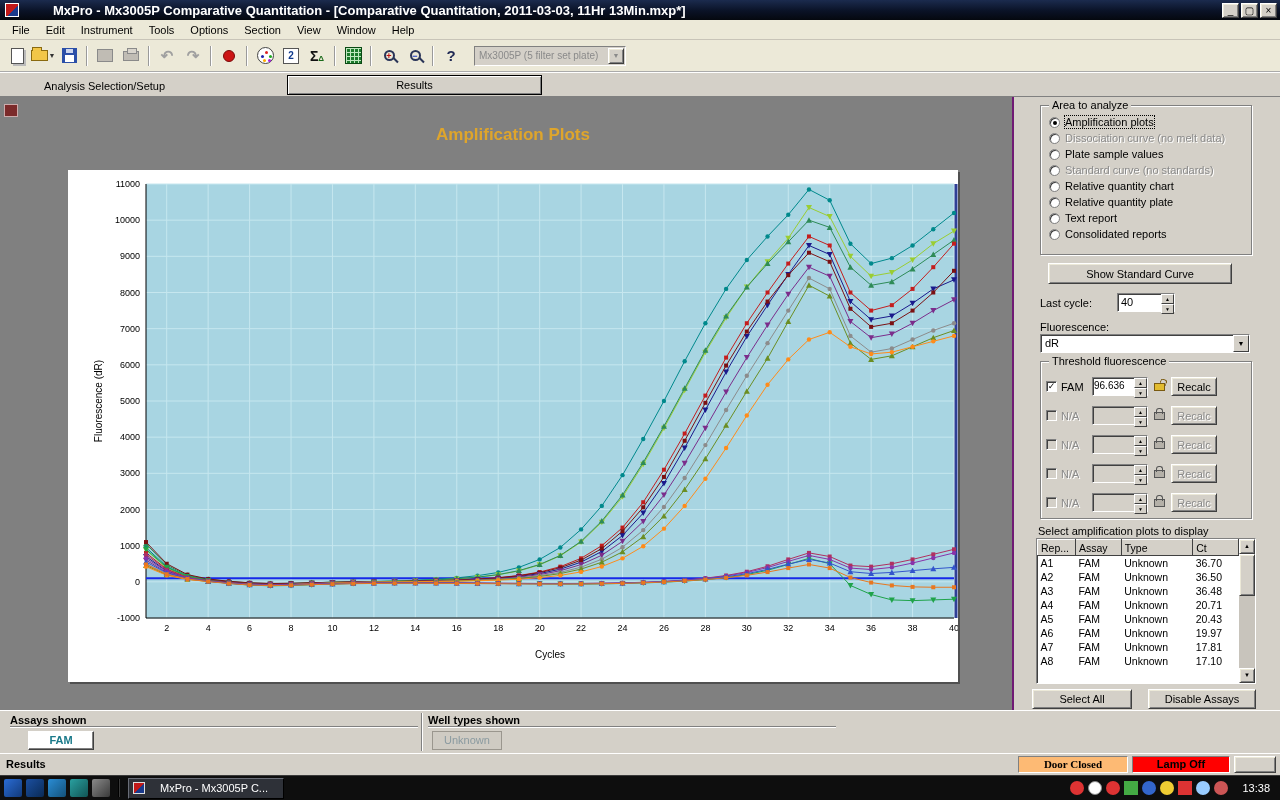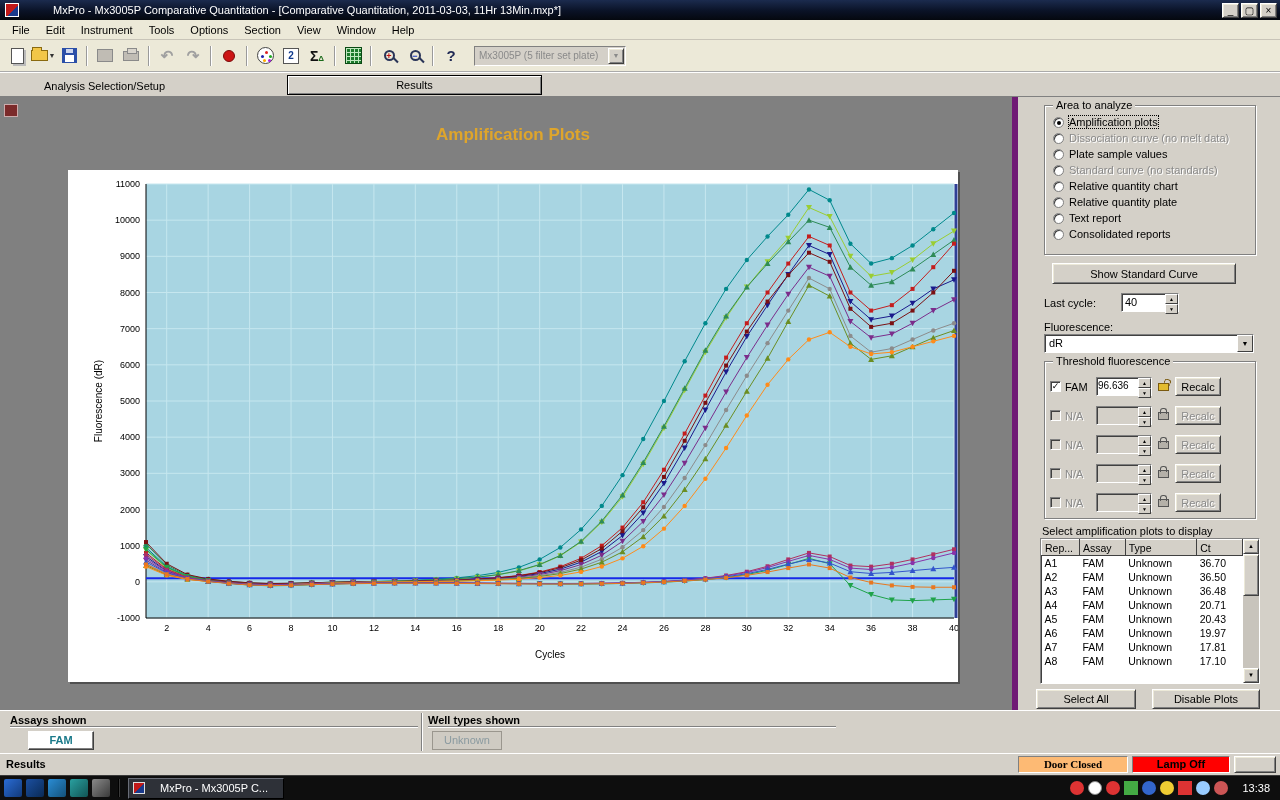--- a/index.html
+++ b/index.html
@@ -11,21 +11,21 @@
   
   .raised { background:#d4d0c8; border:1px solid; border-color:#fff #404040 #404040 #fff; box-shadow:inset 1px 1px 0 #ece9d8, inset -1px -1px 0 #808080; }
   .groovebox { border:1px solid #808080; box-shadow:1px 1px 0 #fff, inset 1px 1px 0 #fff; }
   .btn { display:flex; align-items:center; justify-content:center; cursor:default; font-size:11px; }
   .btn.disabled, .disabled-text { color:#8a8a8a; text-shadow:1px 1px 0 #fff; }
   
   #titlebar { position:absolute; left:0; top:0; width:1280px; height:20px;
     background:linear-gradient(180deg,#1b2b4e 0%,#0a1226 55%,#05080f 100%);
     display:flex; align-items:center; color:#fff; padding:0 3px; }
   #app-icon { width:14px; height:14px; margin:0 4px 0 2px; background:linear-gradient(135deg,#c01818 55%,#1a3a8c 55%); border:1px solid #fff; }
-  #titlebar .title-text { font-weight:normal; font-size:11px; white-space:nowrap; overflow:hidden;padding-left:30px; }
+  #titlebar .title-text { font-weight:bold; font-size:13px; white-space:nowrap; overflow:hidden;padding-left:30px; }
   .win-btns { margin-left:auto; display:flex; gap:2px; }
   .win-btn { width:17px; height:15px; font-size:10px; line-height:13px; text-align:center; color:#000; }
   
   #menubar { position:absolute; left:0; top:20px; width:1280px; height:20px; background:#ece9d8; border-bottom:1px solid #c8c4b8; display:flex; align-items:center; padding-left:4px; }
   .menu-item { padding:2px 8px; }
   
   #toolbar { position:absolute; left:0; top:40px; width:1280px; height:32px; background:#ece9d8; border-bottom:1px solid #aaa; display:flex; align-items:center; padding-left:4px; }
   .tbi { width:26px; height:24px; display:flex; align-items:center; justify-content:center; position:relative; }
   .tbsep { width:2px; height:20px; border-left:1px solid #9a9a9a; border-right:1px solid #fff; margin:0 4px; }
   .ico-new { width:13px; height:16px; background:#fff; border:1px solid #555; box-shadow:2px 2px 0 #bbb; }
@@ -64,21 +64,21 @@
   
   #tabstrip { position:absolute; left:0; top:72px; width:1280px; height:25px; background:#d4d0c8; border-top:1px solid #fff; border-bottom:1px solid #808080; }
   #tab-setup { position:absolute; left:30px; top:4px; padding:3px 14px; }
   #tab-results { position:absolute; left:287px; top:2px; width:255px; height:20px; background:#d4d0c8; border:1px solid #000; box-shadow:inset 1px 1px 0 #fff, inset -1px -1px 0 #808080; text-align:center; line-height:18px; }
   
   #main { position:absolute; left:0; top:97px; width:1012px; height:613px; background:#808080; }
   #collapse-widget { position:absolute; left:4px; top:7px; width:14px; height:13px; background:#7b2a2a; border:1px solid #caa; }
   #chart-title { position:absolute; left:68px; top:28px; width:890px; text-align:center; font-size:17px; font-weight:bold; color:#dfa52b; }
   #chart-box { position:absolute; left:68px; top:73px; width:890px; height:512px; background:#fff; box-shadow:2px 2px 0 #505050; }
   
-  #rightpanel { position:absolute; left:1012px; top:97px; width:268px; height:613px; background:#d4d0c8; border-left:6px solid #701a75; }
+  #rightpanel { position:absolute; left:1012px; top:97px; width:268px; height:613px; background:#d4d0c8; border-left:2px solid #701a75; }
   .grouplab { position:absolute; top:-7px; left:8px; background:#d4d0c8; padding:0 3px; }
   #area-group { position:absolute; left:26px; top:8px; width:212px; height:150px; }
   #area-options { position:absolute; left:8px; top:8px; right:4px; }
   .radio-row { display:flex; align-items:center; height:16px; }
   .radio { width:11px; height:11px; border-radius:50%; background:#fff; border:1px solid #808080; box-shadow:inset 1px 1px 0 #404040; margin-right:5px; position:relative; flex:none; }
   .radio .dot { position:absolute; left:3px; top:3px; width:4px; height:4px; border-radius:50%; background:#000; }
   .radio-label.selected { outline:1px dotted #000; }
   #btn-ssc { position:absolute; left:34px; top:166px; width:184px; height:21px; }
   #lastcycle-row { position:absolute; left:26px; top:196px; width:212px; height:19px; display:flex; align-items:center;gap:7px; }
   .spinfield { display:flex; height:19px; background:#fff; border:1px solid; border-color:#808080 #fff #fff #808080; box-shadow:inset 1px 1px 0 #404040; }
@@ -1118,21 +1118,21 @@
         </tbody>
     </table>
     <div id="table-scroll">
       <div class="scroll-btn raised">▲</div>
       <div id="scroll-thumb" class="raised"></div>
       <div style="flex:1"></div>
       <div class="scroll-btn raised">▼</div>
     </div>
   </div>
   <div id="btn-selectall" class="raised btn">Select All</div>
-  <div id="btn-disable" class="raised btn">Disable Plots</div>
+  <div id="btn-disable" class="raised btn">Disable Assays</div>
 </div>
 
 <div id="bottompanel">
   <div id="assays-sec">
     <span class="bp-label">Assays shown</span>
     <div class="groove"></div>
     <div id="fam-btn">FAM</div>
   </div>
   <span id="bp-vsep"></span>
   <div id="welltypes-sec">

